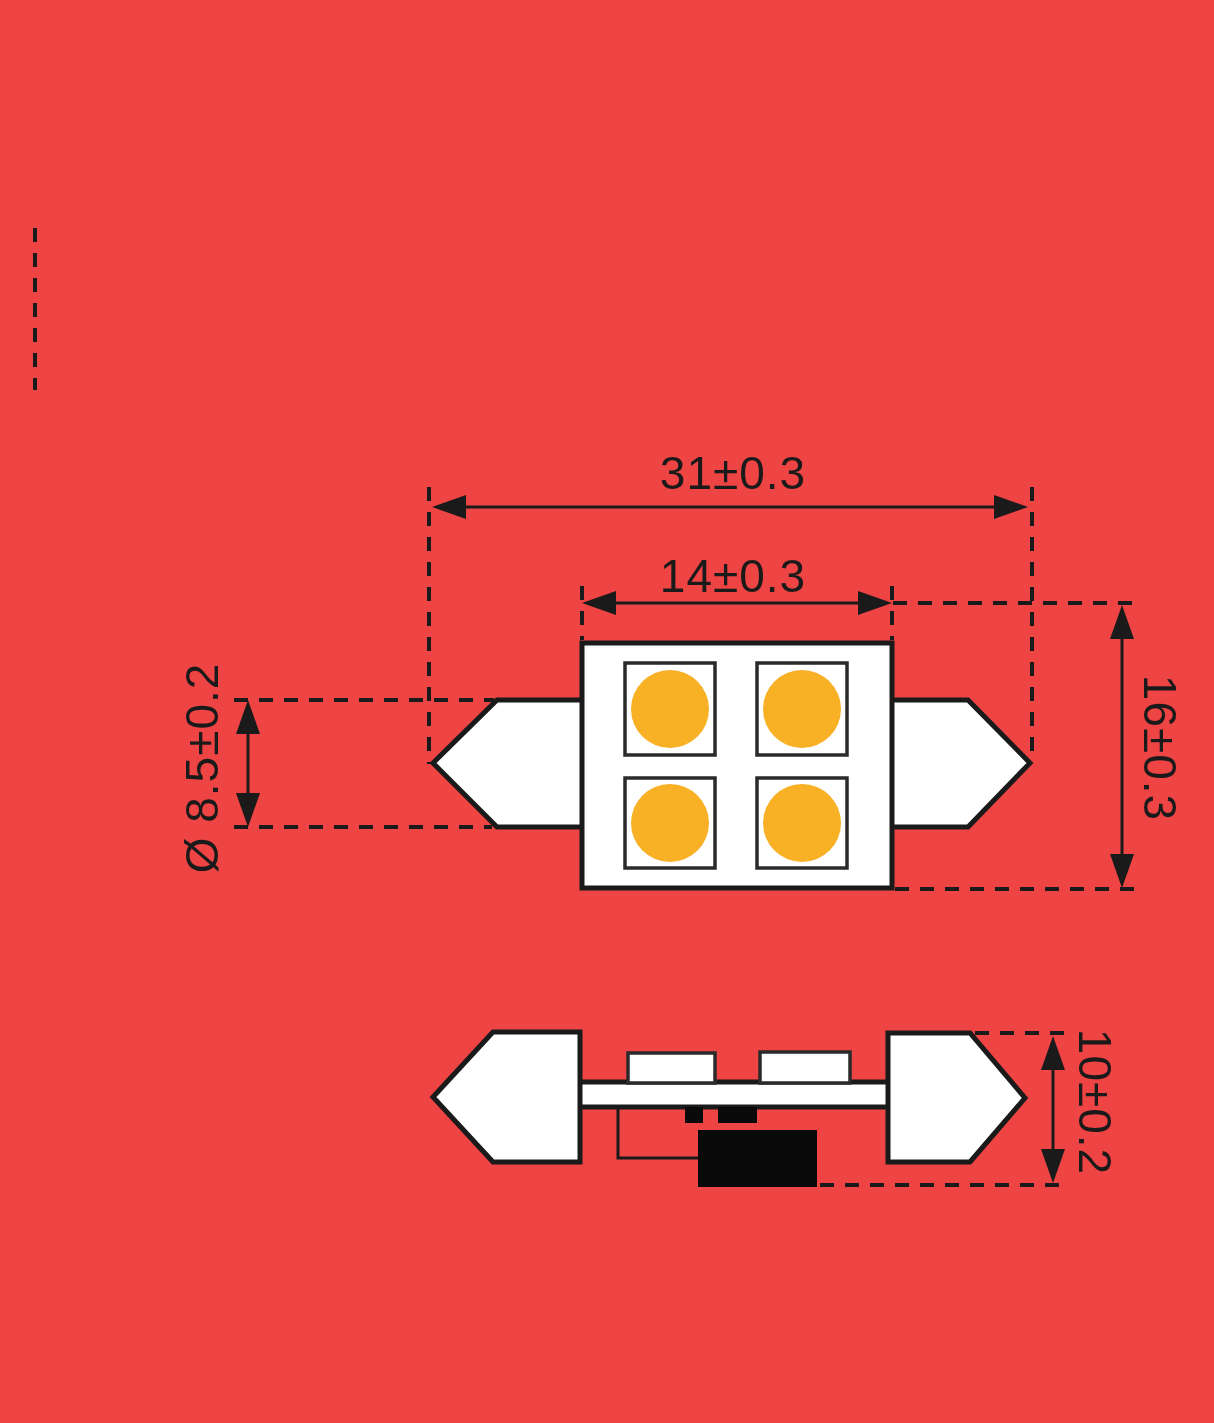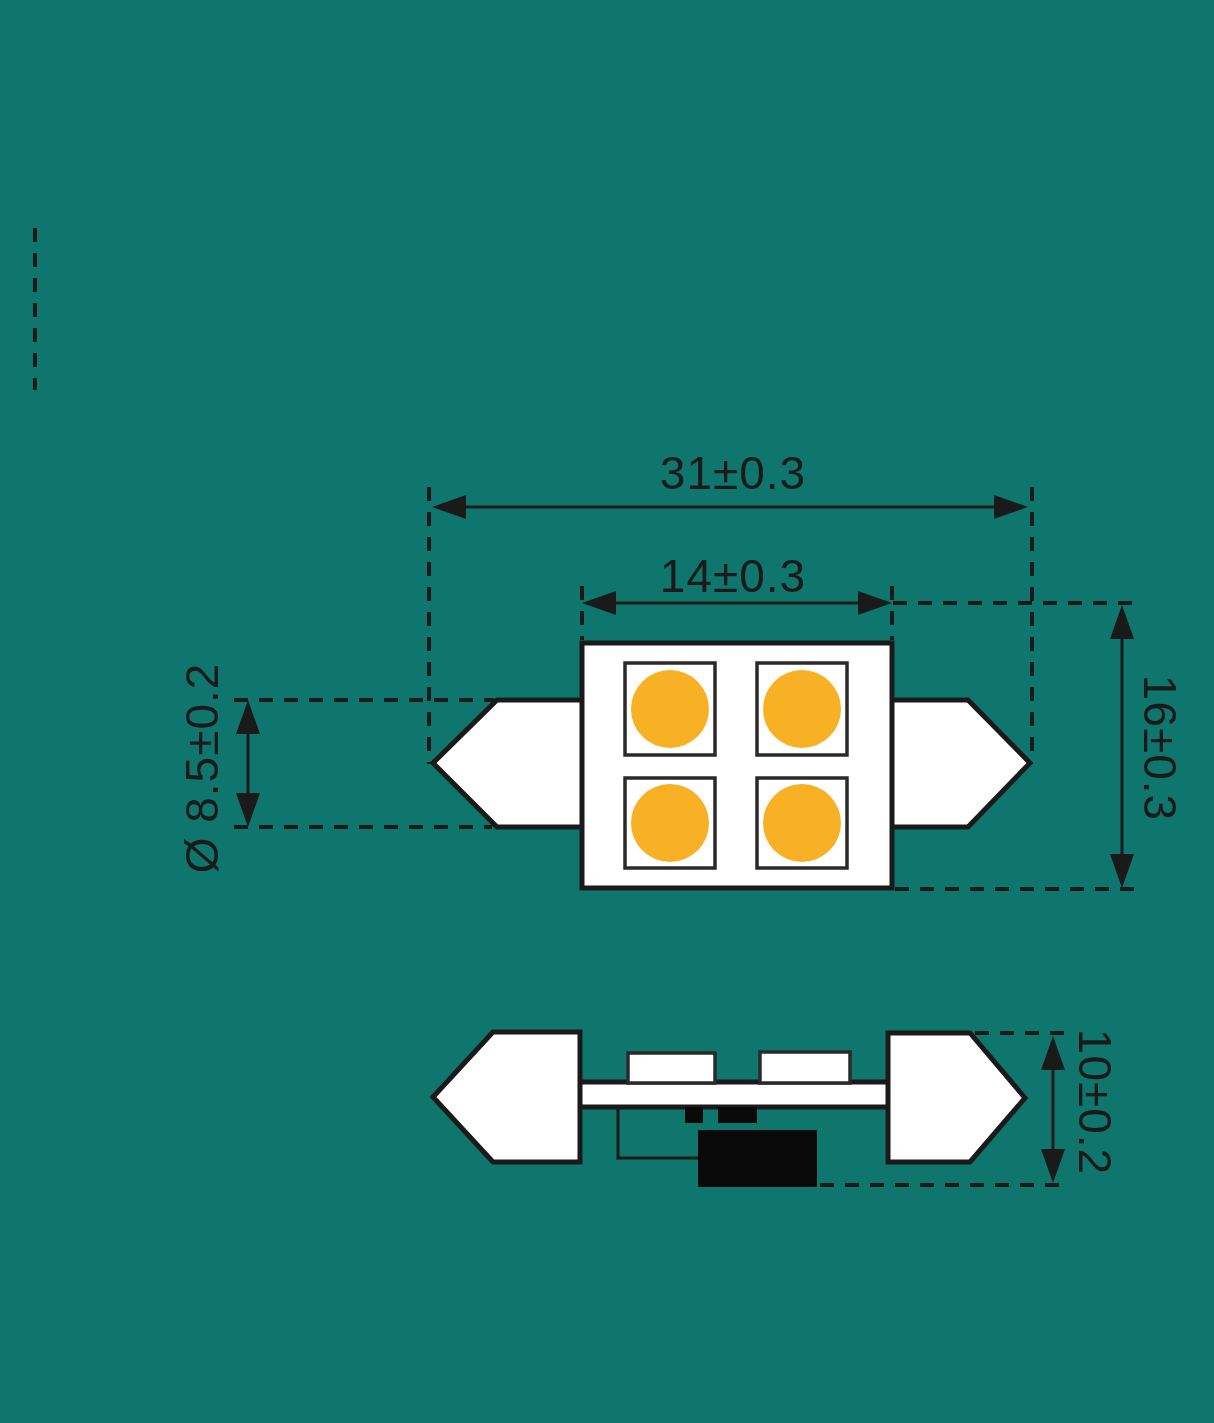--- a/index.html
+++ b/index.html
@@ -5,21 +5,21 @@
   html, body {
     margin: 0;
     padding: 0;
     background: #ffffff;
     font-family: "Liberation Sans", sans-serif;
   }
   .stage {
     position: relative;
     width: 1214px;
     height: 1423px;
-    background: #0f766e;
+    background: #ef4444;
     overflow: hidden;
   }
   svg { display: block; }
   text {
     font-family: "Liberation Sans", sans-serif;
     font-size: 46px;
     fill: #1a1a1a;
     letter-spacing: 1px;
   }
   .outline  { fill: #ffffff; stroke: #1a1a1a; stroke-width: 5; }

